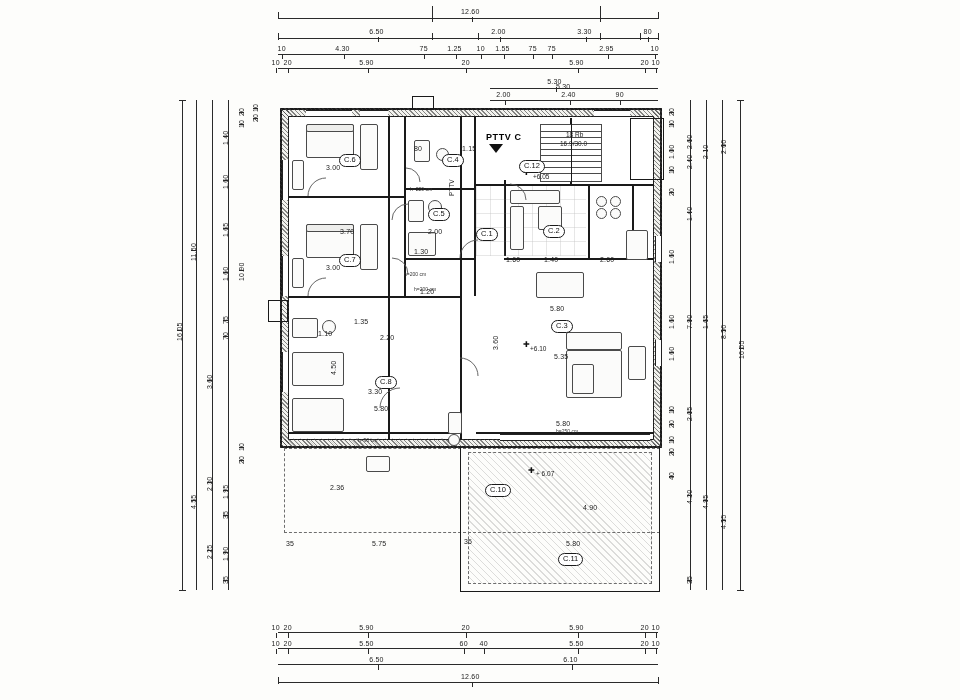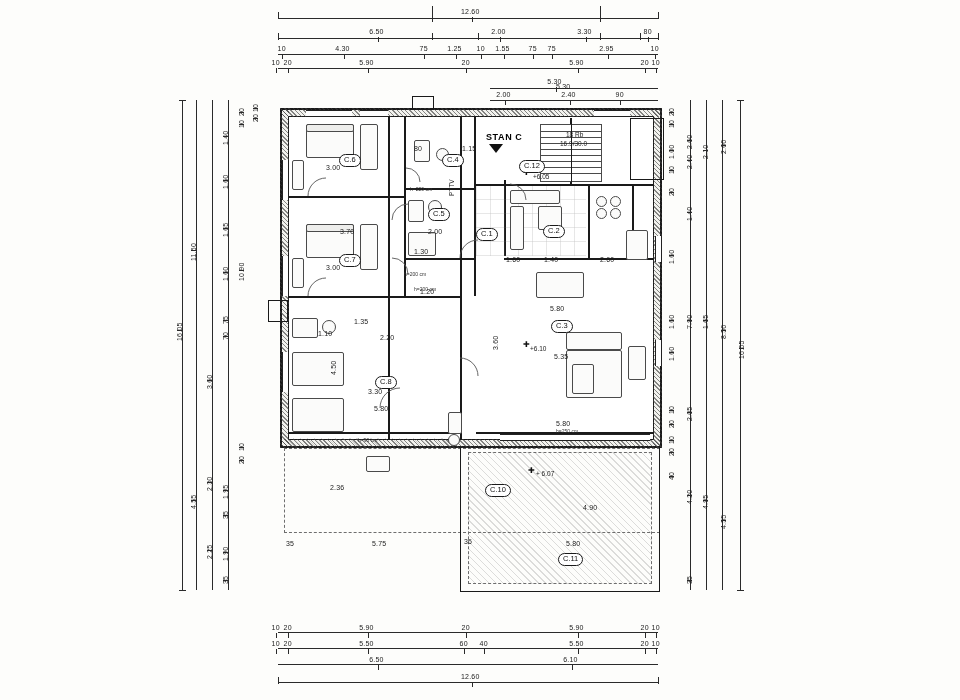--- a/index.html
+++ b/index.html
@@ -289,21 +289,21 @@
   <div class="thinline h" style="left:306px;top:110px;width:46px;height:5px;background:#ffffff;border-top:1px solid #222;border-bottom:1px solid #222;"></div>
   <div class="thinline h" style="left:360px;top:110px;width:28px;height:5px;background:#ffffff;border-top:1px solid #222;border-bottom:1px solid #222;"></div>
   <div class="thinline h" style="left:594px;top:110px;width:36px;height:5px;background:#ffffff;border-top:1px solid #222;border-bottom:1px solid #222;"></div>
   <div class="thinline v" style="left:282px;top:160px;width:5px;height:40px;background:#ffffff;border-left:1px solid #222;border-right:1px solid #222;"></div>
   <div class="thinline v" style="left:282px;top:256px;width:5px;height:40px;background:#ffffff;border-left:1px solid #222;border-right:1px solid #222;"></div>
   <div class="thinline v" style="left:282px;top:352px;width:5px;height:40px;background:#ffffff;border-left:1px solid #222;border-right:1px solid #222;"></div>
   <div class="thinline v" style="left:655px;top:236px;width:5px;height:26px;background:#ffffff;border-left:1px solid #222;border-right:1px solid #222;"></div>
   <div class="thinline v" style="left:655px;top:340px;width:5px;height:26px;background:#ffffff;border-left:1px solid #222;border-right:1px solid #222;"></div>
   <div class="thinline h" style="left:500px;top:434px;width:150px;height:5px;background:#ffffff;border-top:1px solid #222;border-bottom:1px solid #222;"></div>
 
-  <div class="stan-c" style="left:486px;top:132px;">STAN C</div>
+  <div class="stan-c" style="left:486px;top:132px;">PTTV C</div>
   <div class="tri-down" style="left:489px;top:144px;"></div>
 
   <div class="cross" style="left:523px;top:168px;">✚</div>
   <div class="cross" style="left:523px;top:340px;">✚</div>
   <div class="cross" style="left:528px;top:466px;">✚</div>
 
   <div id="layer-rooms">
       <div class="label-pill" style="left: 476px; top: 228px;">C.1</div>
       <div class="label-pill" style="left: 543px; top: 225px;">C.2</div>
       <div class="label-pill" style="left: 551px; top: 320px;">C.3</div>

